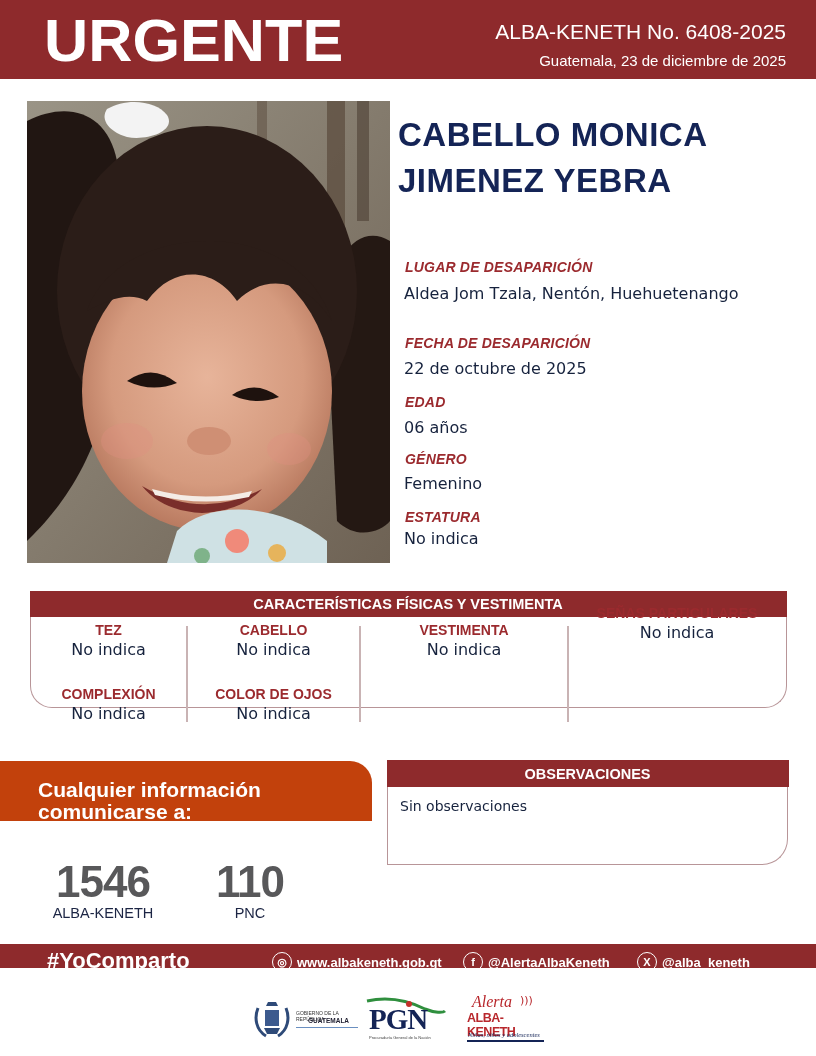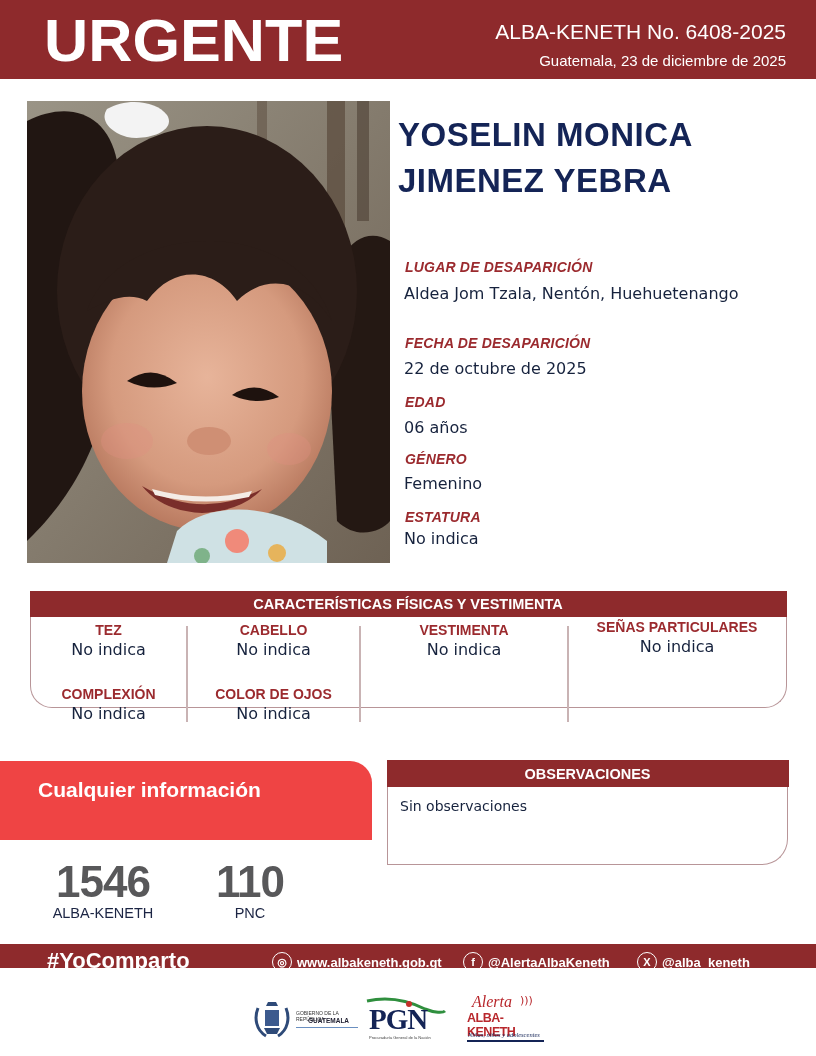--- a/index.html
+++ b/index.html
@@ -23,21 +23,21 @@
 
   
   .chars { position: absolute; left: 30px; top: 591px; width: 757px; height: 117px; border: 1.5px solid #b89598; border-top: none; border-radius: 0 0 22px 22px; }
   .chars-header { position: absolute; left: -1.5px; top: 0; width: 757px; height: 26px; background: #8e2a2c; color: #ffffff; font-family: "Liberation Sans", sans-serif; font-weight: bold; font-size: 14.5px; text-align: center; line-height: 27px; }
   .col { position: absolute; top: 26px; text-align: center; }
   .c-label { font-family: "Liberation Sans", sans-serif; font-weight: bold; font-size: 14px; color: #9b2a2e; }
   .c-value { font-family: "DejaVu Sans", sans-serif; font-size: 16px; color: #16223d; margin-top: 2px; }
   .divider { position: absolute; top: 35px; width: 1.5px; height: 96px; background: #c9b3b4; }
 
   
-  .contact { position: absolute; left: 0; top: 761px; width: 372px; height: 79px; background: #ef4444; border-radius: 0 22px 0 0; }
+  .contact { position: absolute; left: 0; top: 761px; width: 372px; height: 60px; background: #c2410c; border-radius: 0 22px 0 0; }
   .contact-text { position: absolute; left: 38px; top: 18px; font-family: "Liberation Sans", sans-serif; font-weight: bold; font-size: 21px; line-height: 22px; color: #ffffff; }
   .phone { position: absolute; text-align: center; }
   .phone-num { font-family: "Liberation Sans", sans-serif; font-weight: 900; font-weight: bold; font-size: 44px; color: #58585a; letter-spacing: -1px; line-height: 44px; }
   .phone-label { font-family: "Liberation Sans", sans-serif; font-size: 14.5px; color: #1c2544; margin-top: 1px; }
 
   
   .obs { position: absolute; left: 387px; top: 760px; width: 401px; height: 105px; border: 1.5px solid #b89598; border-top: none; border-radius: 0 0 26px 0; }
   .obs-header { position: absolute; left: -1.5px; top: 0; width: 402px; height: 27px; background: #8e2a2c; color: #ffffff; font-family: "Liberation Sans", sans-serif; font-weight: bold; font-size: 14.5px; text-align: center; line-height: 28px; }
   .obs-text { position: absolute; left: 12px; top: 38px; font-family: "DejaVu Sans", sans-serif; font-size: 14px; color: #16223d; }
 
@@ -102,21 +102,21 @@
     <ellipse cx="262" cy="348" rx="22" ry="16" fill="#e08f80" opacity="0.35"></ellipse>
 
     <path d="M150 430 C180 400 250 400 300 440 L300 462 L140 462 Z" fill="#cfe1e4"></path>
     <circle cx="210" cy="440" r="12" fill="#f08a7a"></circle>
     <circle cx="250" cy="452" r="9" fill="#e6b45c"></circle>
     <circle cx="175" cy="455" r="8" fill="#7fb38a"></circle>
   </svg>
 </div>
 
 <div class="name">
-  <div>YOSELIN MONICA</div>
+  <div>CABELLO MONICA</div>
   <div>JIMENEZ YEBRA</div>
 </div>
 
 <div class="field-label" style="top:259px;">LUGAR DE DESAPARICIÓN</div>
 <div class="field-value" style="top:284px;">Aldea Jom Tzala, Nentón, Huehuetenango</div>
 
 <div class="field-label" style="top:335px;">FECHA DE DESAPARICIÓN</div>
 <div class="field-value" style="top:359px;">22 de octubre de 2025</div>
 
 <div class="field-label" style="top:394px;">EDAD</div>
@@ -153,29 +153,30 @@
 
   <div class="divider" style="left:328px;"></div>
 
   <div class="col" style="left:330px; width:206px; top:31px;">
     <div class="c-label">VESTIMENTA</div>
     <div class="c-value">No indica</div>
   </div>
 
   <div class="divider" style="left:536px;"></div>
 
-  <div class="col" style="left:538px; width:216px; top:28px;">
+  <div class="col" style="left:538px; width:216px; top:14px;">
     <div class="c-label">SEÑAS PARTICULARES</div>
     <div class="c-value">No indica</div>
   </div>
 </div>
 
 <div class="contact">
   <div class="contact-text">
     <div>Cualquier información</div>
+    <div>comunicarse a:</div>
   </div>
 </div>
 
 <div class="phone" style="left:40px; top:860px; width:126px;">
   <div class="phone-num">1546</div>
   <div class="phone-label">ALBA-KENETH</div>
 </div>
 <div class="phone" style="left:205px; top:860px; width:90px;">
   <div class="phone-num">110</div>
   <div class="phone-label">PNC</div>

